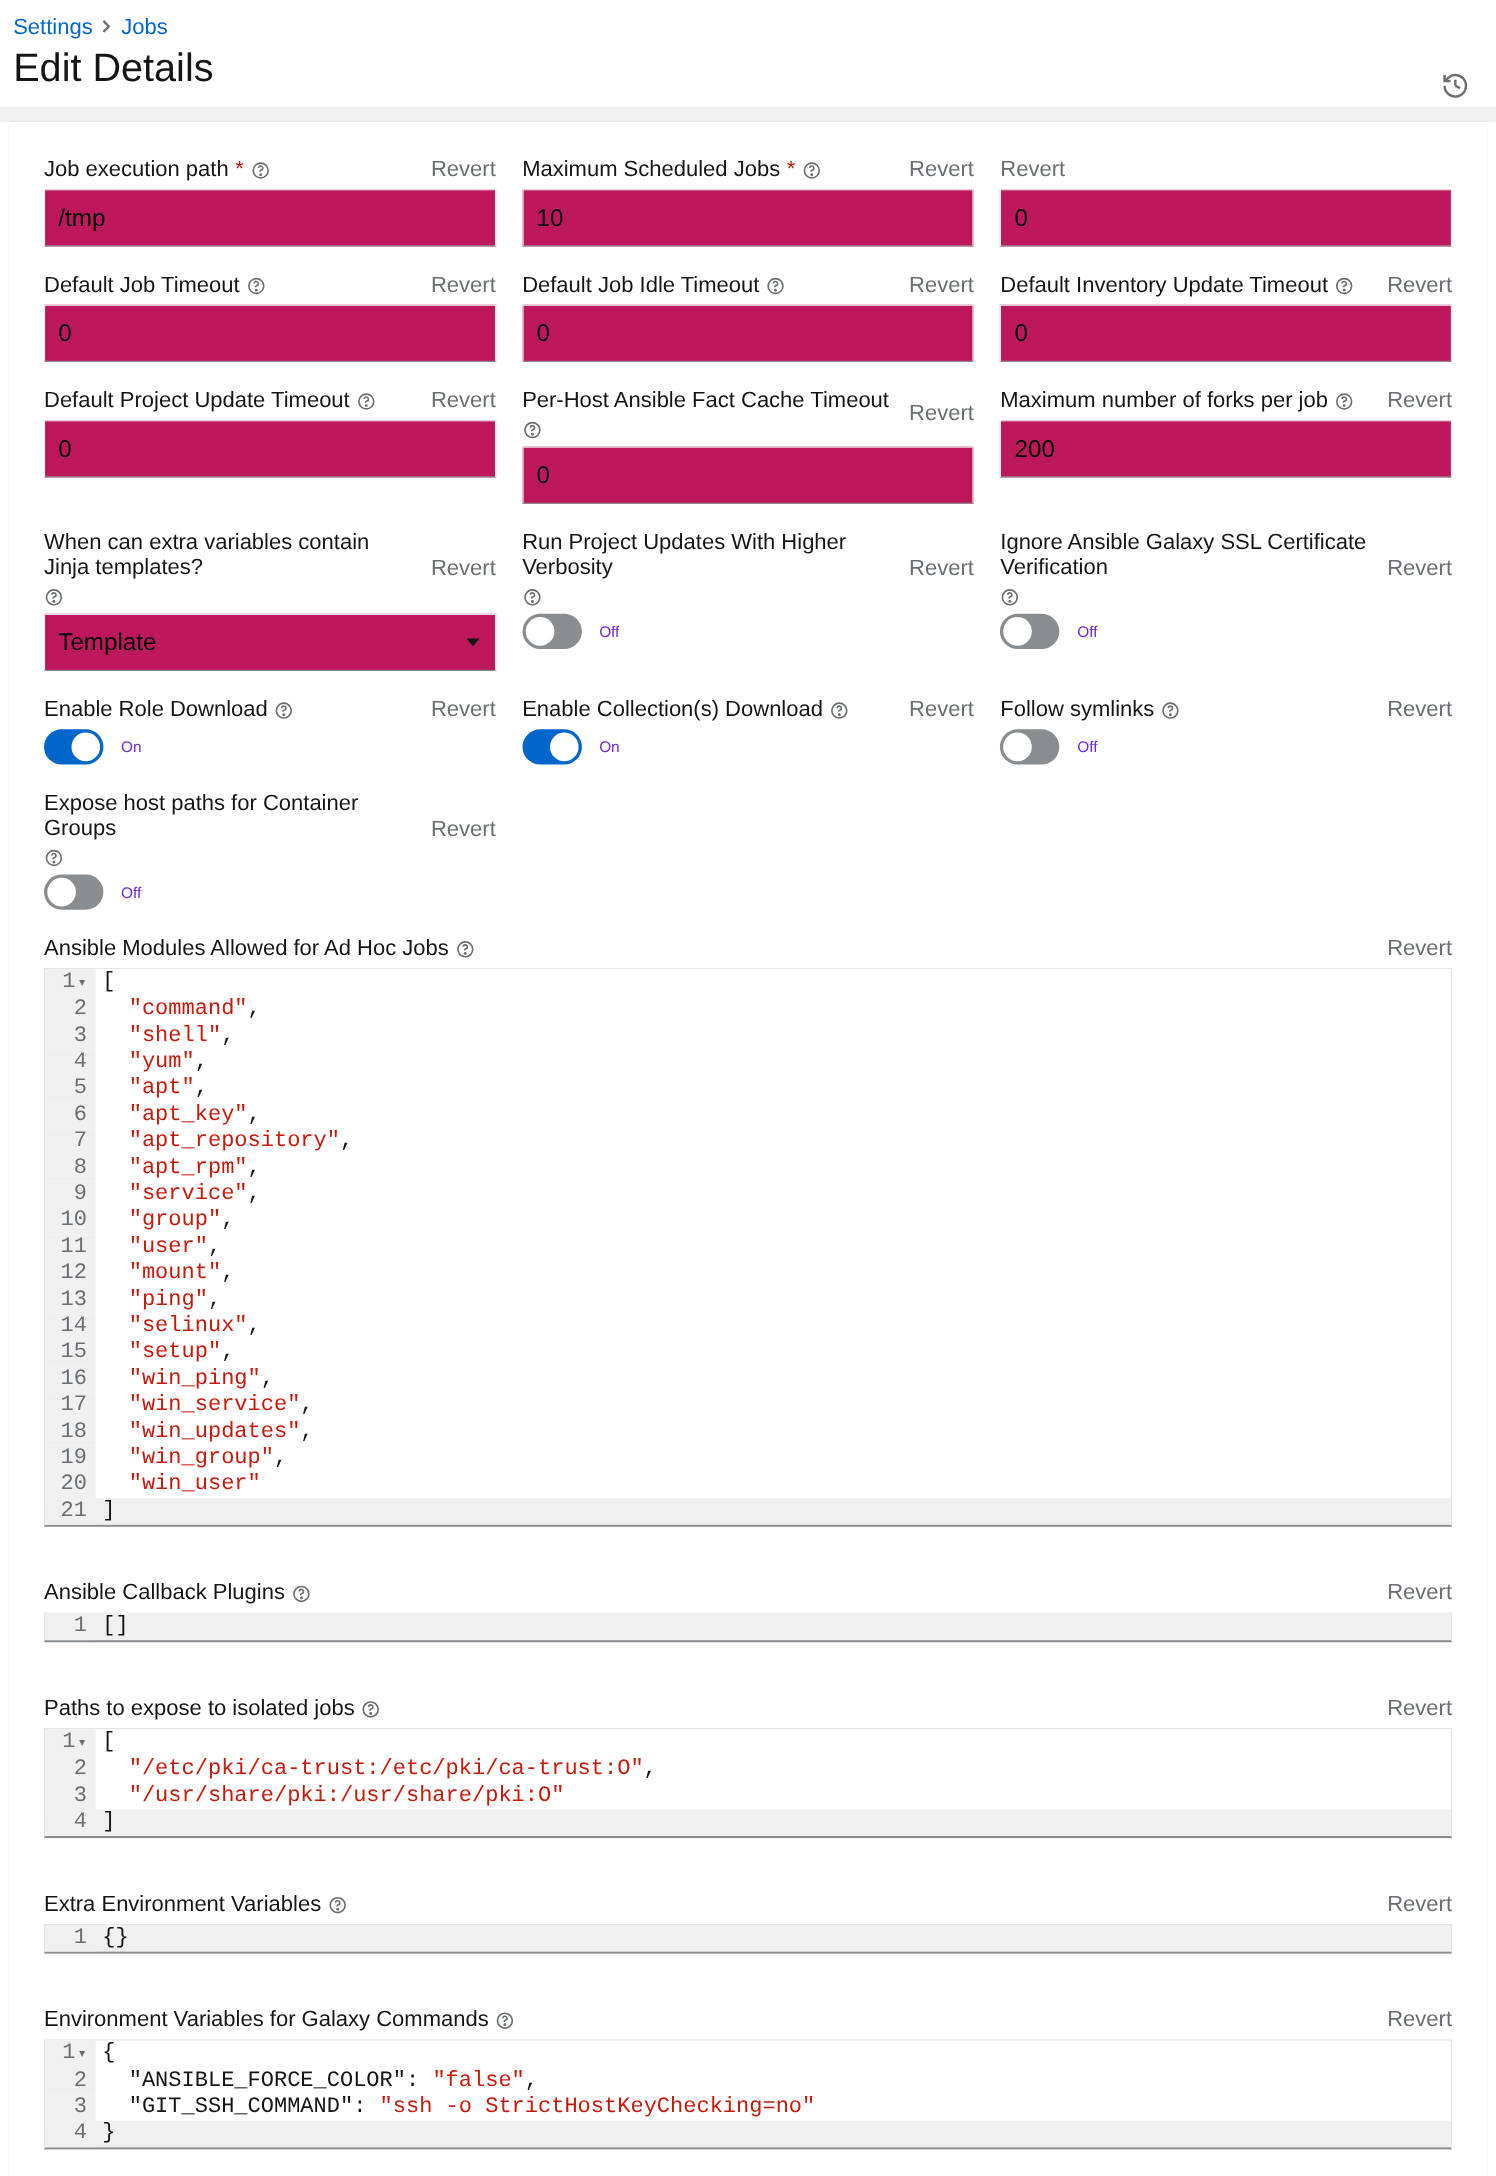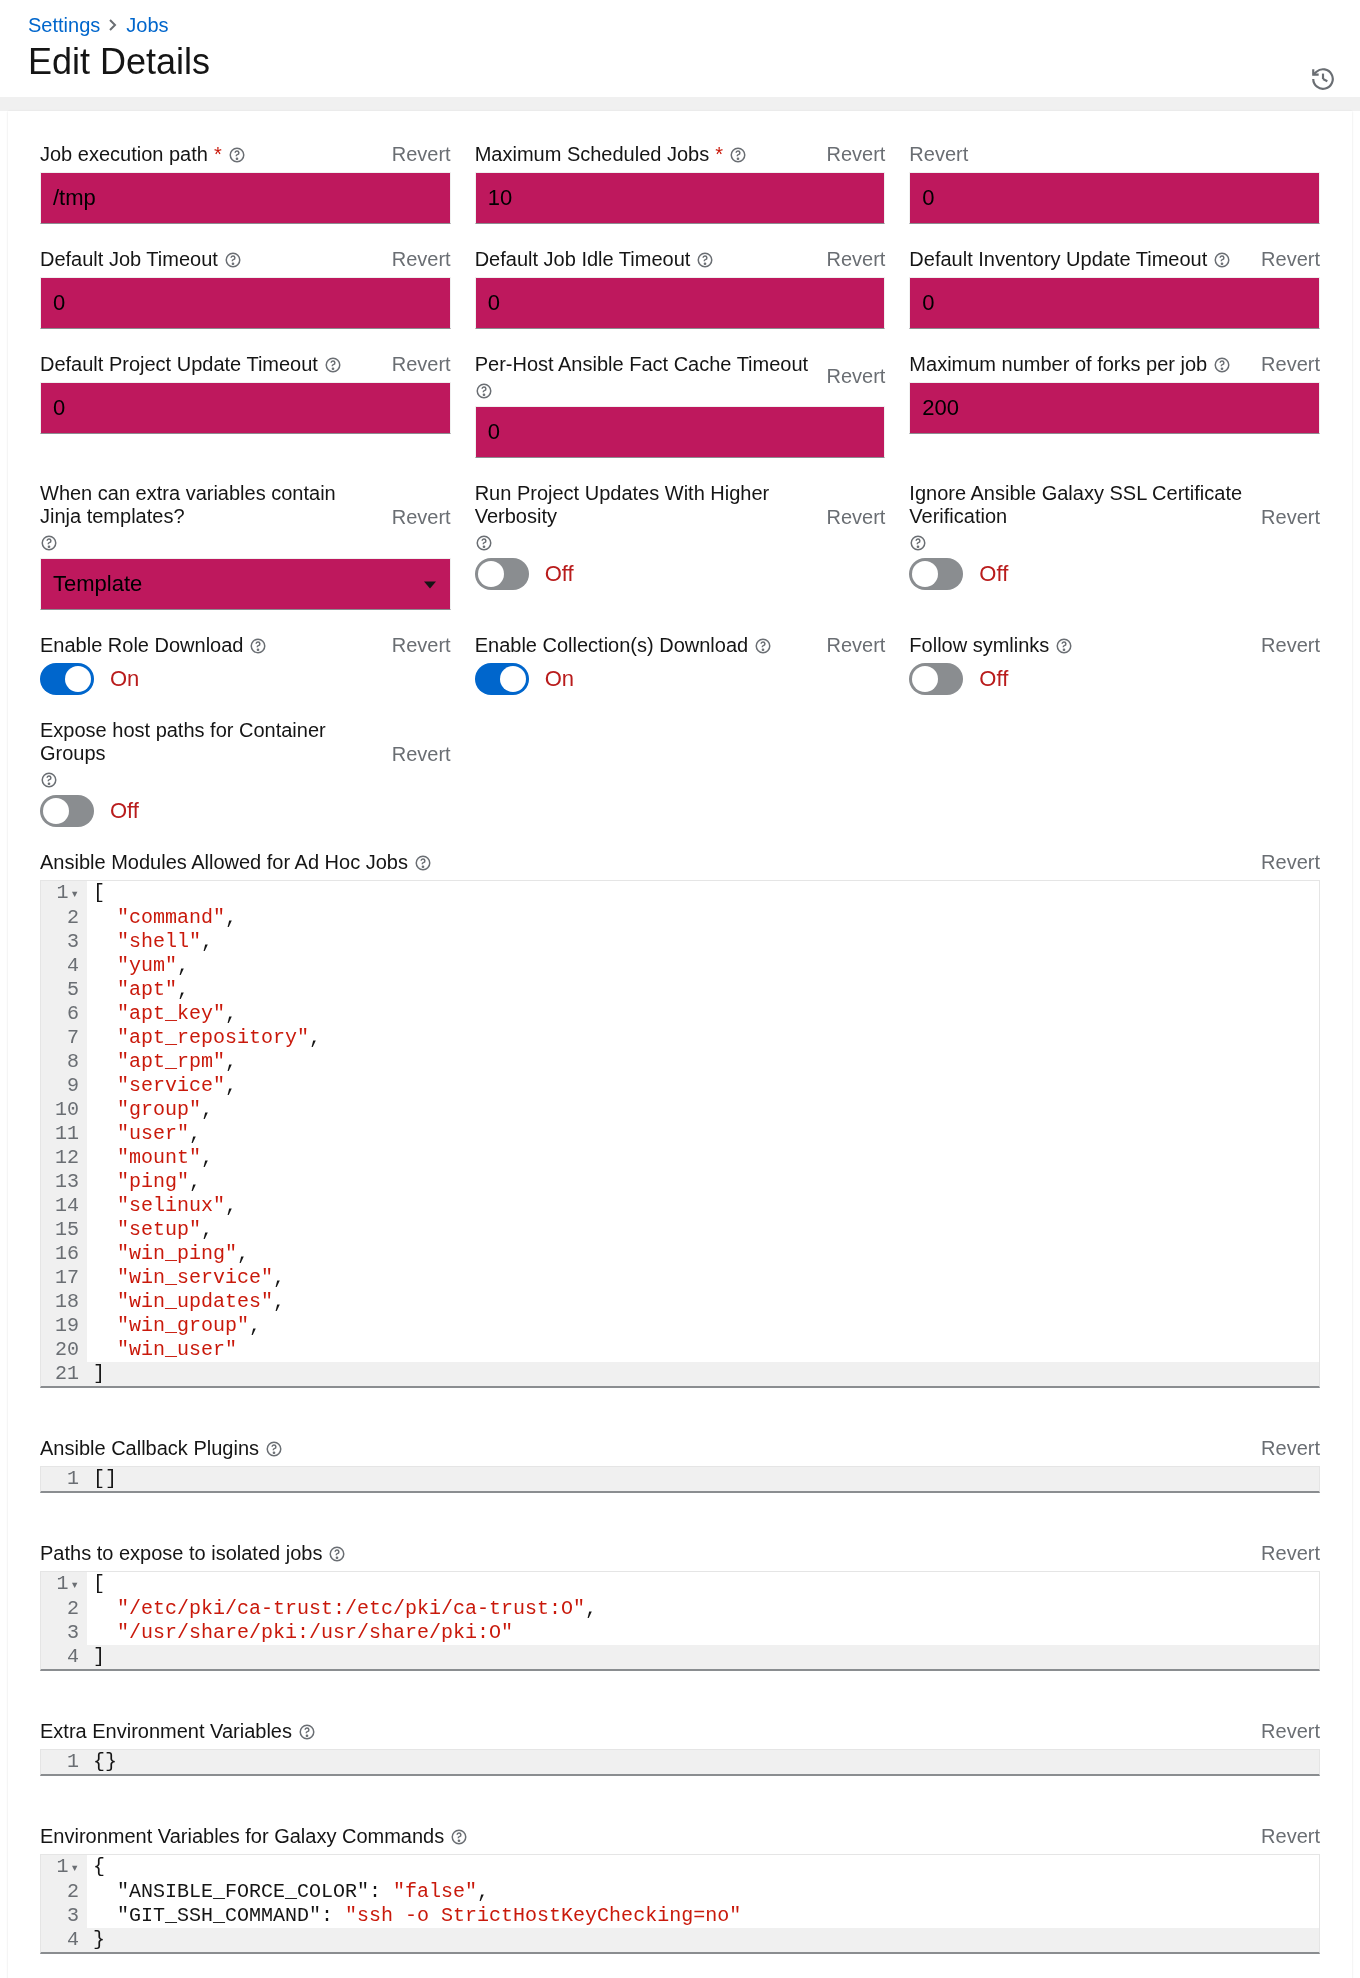--- a/index.html
+++ b/index.html
@@ -4,21 +4,21 @@
 <style>
   * { box-sizing: border-box; }
   body {
     margin: 0;
     font-family: "Helvetica Neue", Helvetica, Arial, sans-serif;
     font-size: 20px;
     background: #fff;
     color: #151515;
     width: 1360px;
   }
-  .page { padding: 10px 12px 0 28px; }
+  .page { padding: 10px 12px 0 12px; }
   .breadcrumb { display: flex; align-items: center; gap: 8px; font-size: 20px; padding: 4px 0 2px 0;}
   .breadcrumb a { color: #06c; text-decoration: none; }
   .breadcrumb .sep { color: #6a6e73; font-size: 16px; }
   .headerbar { display:flex; align-items:flex-end; justify-content:space-between; padding-right:12px;}
   h1.page-title { font-size: 36px; font-weight: 500; margin: 2px 0 14px 0; }
   .history-icon { color:#6a6e73; }
   .gray-strip { background:#f0f0f0; height:14px; }
   .card {
     margin: 0 8px 14px 8px;
     background: #fff;
@@ -44,21 +44,21 @@
   }
   .select-wrap { position:relative; }
   .select-wrap .caret { position:absolute; right:14px; top:50%; transform:translateY(-50%); pointer-events:none; color:#151515; }
   .toggle-row { display:flex; align-items:center; gap:16px; margin-top:6px;}
   .toggle { width:54px; height:32px; border-radius:16px; position:relative; cursor:pointer; }
   .toggle .knob { position:absolute; width:26px; height:26px; border-radius:50%; background:#fff; top:3px; }
   .toggle.off { background:#8a8d90; }
   .toggle.off .knob { left:3px; }
   .toggle.on { background:#06c; }
   .toggle.on .knob { right:3px; }
-  .toggle-label { font-size:22px; color:#b91c1c; }
+  .toggle-label { font-size:14px; color:#6d28d9; }
 
   .code-section { margin-bottom: 49px; }
   .code-box { border:1px solid #e5e5e5; border-bottom:2px solid #8a8d90; background:#fff; }
   .code-line { display:flex; font-family: Menlo, Consolas, "Liberation Mono", monospace; font-size:20px; line-height:24px; }
   .gutter { width:46px; text-align:right; padding-right:8px; color:#6a6e73; background:#f0f0f0; user-select:none; }
   .code { padding-left:6px; white-space:pre; }
   .code-line.endline { background:#f0f0f0; }
   .str { color:#c9190b; }
   .pnc { color:#151515; }
   .key { color:#151515; }

